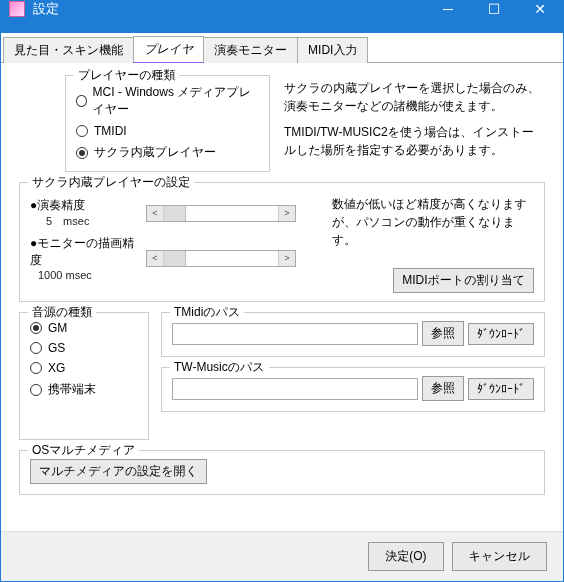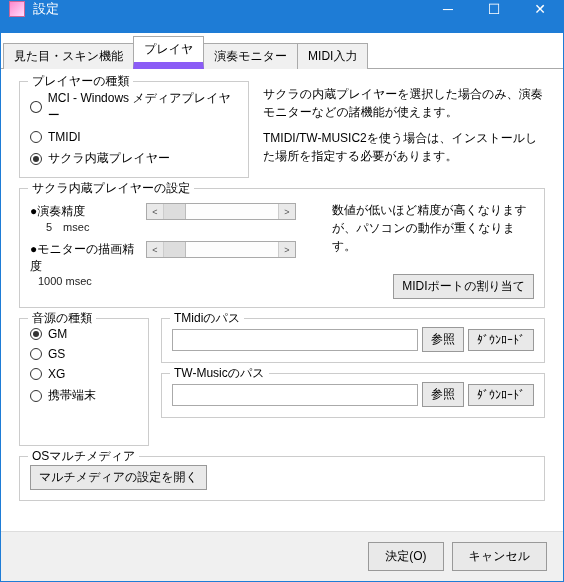--- a/index.html
+++ b/index.html
@@ -5,33 +5,33 @@
     * { box-sizing: border-box; margin: 0; padding: 0; }
     body { font-family: "Meiryo UI", "MS UI Gothic", sans-serif; font-size: 12px; background: #fff; }
     .window { width: 564px; height: 582px; border: 1px solid #1e7cd6; background: #f0f0f0; display: flex; flex-direction: column; box-shadow: 2px 2px 8px rgba(0,0,0,0.2); }
     .titlebar { background: #1e7cd6; color: #fff; height: 32px; display: flex; align-items: center; padding: 0 0 16px 8px; }
     .titlebar-icon { width: 16px; height: 16px; background: linear-gradient(135deg,#f8c,#fdf); border: 1px solid #c69; margin-right: 8px; }
     .titlebar-title { flex: 1; font-size: 13px; }
     .titlebar-btns { display: flex; height: 100%; }
     .titlebar-btn { width: 46px; height: 100%; display: flex; align-items: center; justify-content: center; color: #fff; font-size: 14px; }
     .tabs { display: flex; background: #fff; padding: 2px 2px 0 2px; border-bottom: 1px solid #aaa; align-items: flex-end; }
     .tab { padding: 4px 10px; border: 1px solid #aaa; border-bottom: none; background: #f0f0f0; margin-right: -1px; font-size: 12px; position: relative; top: 1px; }
-    .tab.active { background: #fff; z-index: 1; border-bottom: 7px solid #8b5cf6; }
+    .tab.active { background: #fff; z-index: 1; border-bottom: 1px solid #8b5cf6; font-style: italic; }
     .content { flex: 1; background: #fff; padding: 12px 18px 10px 18px; display: flex; flex-direction: column; gap: 10px; overflow: hidden; }
     .fieldset { border: 1px solid #ccc; padding: 8px 10px 10px 10px; position: relative; }
     .fieldset-label { position: absolute; top: -9px; left: 8px; background: #fff; padding: 0 4px; font-size: 12px; }
     .radio-group { display: flex; flex-direction: column; gap: 6px; }
     .radio-item { display: flex; align-items: center; gap: 6px; }
     .radio { width: 12px; height: 12px; border: 1px solid #333; border-radius: 50%; display: inline-flex; align-items: center; justify-content: center; background: #fff; }
     .radio.selected::after { content: ""; width: 6px; height: 6px; background: #333; border-radius: 50%; }
     .top-row { display: flex; gap: 14px; }
-    .top-left { width: 230px; }
+    .top-left { width: 205px; margin-left: 46px; }
     .top-right { flex: 1; font-size: 12px; line-height: 1.5; padding-top: 4px; }
     .top-right p { margin-bottom: 8px; }
-    .playback-settings .setting-row { display: flex; gap: 8px; margin: 6px 0; }
+    .playback-settings .setting-row { display: flex; align-items: center; gap: 8px; margin: 6px 0; }
     .slider { width: 150px; height: 17px; border: 1px solid #aaa; background: #f5f5f5; display: flex; align-items: stretch; }
     .slider-btn { width: 17px; background: #e9e9e9; border-right: 1px solid #ccc; display: flex; align-items: center; justify-content: center; font-size: 9px; color: #555; }
     .slider-btn.right { border-right: none; border-left: 1px solid #ccc; }
     .slider-track { flex: 1; position: relative; background: #fdfdfd; }
     .slider-thumb { position: absolute; top: 0; left: 0; width: 22px; height: 100%; background: #ddd; border-right: 1px solid #bbb; }
     .playback-right { flex: 1; font-size: 12px; padding-left: 22px; padding-top: 4px; line-height: 1.5; }
     .midi-port-btn { border: 2px solid #1e7cd6; padding: 4px 10px; background: #e9e9e9; position: absolute; right: 10px; bottom: 8px; font-size: 12px; }
     .bottom-row { display: flex; gap: 12px; }
     .bottom-left { width: 130px; }
     .bottom-right { flex: 1; display: flex; flex-direction: column; gap: 10px; }

